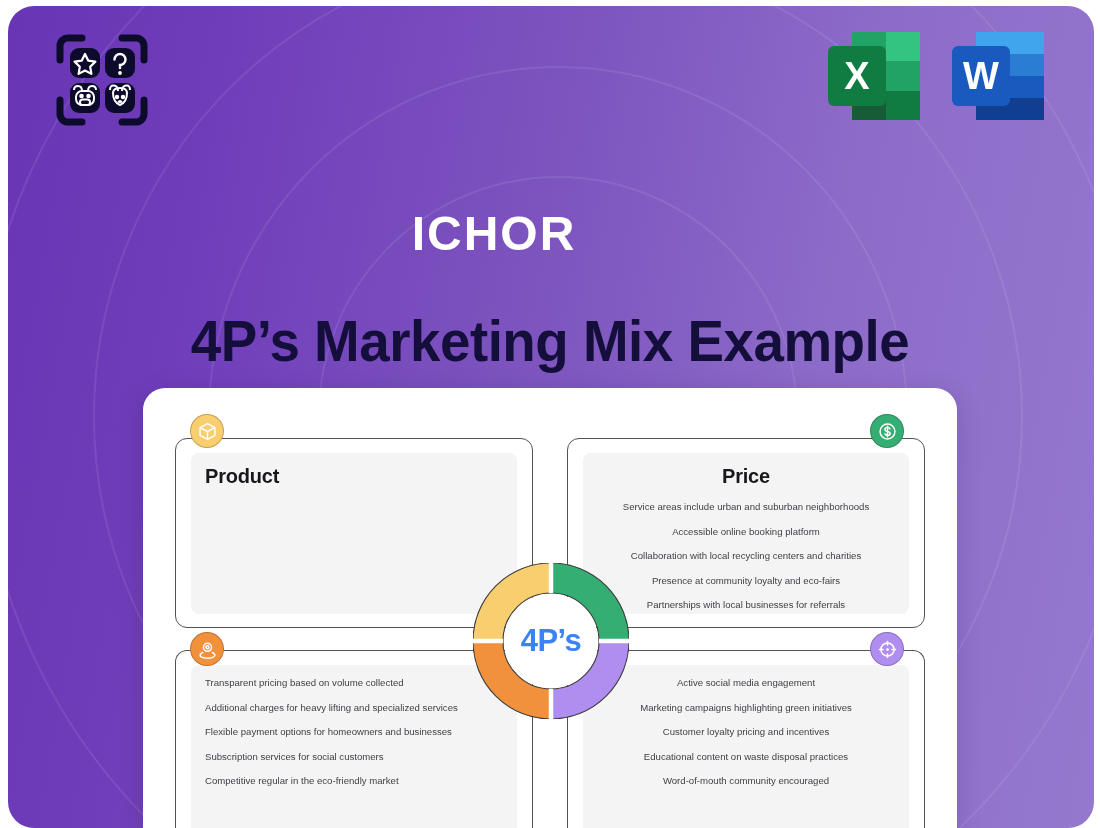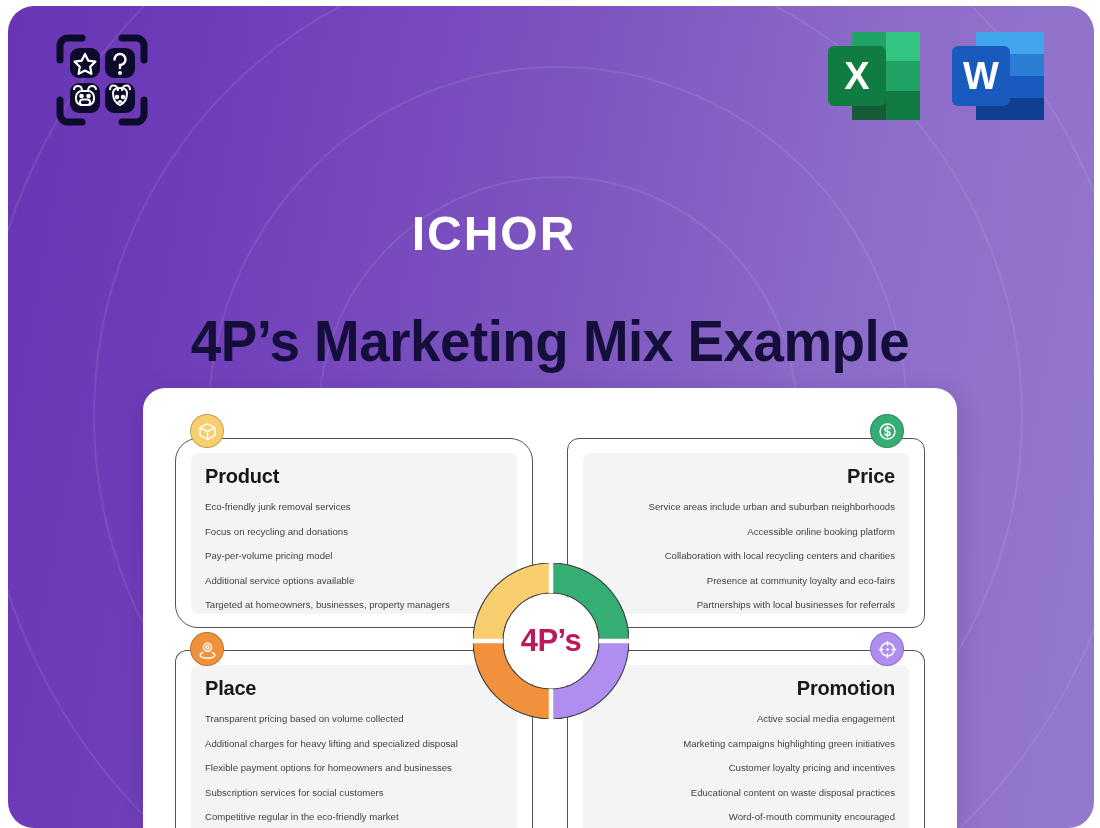--- a/index.html
+++ b/index.html
@@ -85,21 +85,21 @@
     left: 32px; top: 50px;
     width: 750px; height: 430px;
   }
   .quad {
     position: absolute;
     width: 358px; height: 190px;
     border: 1.3px solid #54524f;
     border-radius: 12px;
     background: #ffffff;
   }
-  .quad.tl { left: 0;     top: 0; border-radius: 23px; }
+  .quad.tl { left: 0;     top: 0; }
   .quad.tr { left: 392px; top: 0; }
   .quad.bl { left: 0;     top: 212px; height: 218px; border-radius: 12px 12px 0 0; border-bottom: none; }
   .quad.br { left: 392px; top: 212px; height: 218px; border-radius: 12px 12px 0 0; border-bottom: none; }
 
   .panel {
     position: absolute;
     left: 15px; right: 15px; top: 14px; bottom: 13px;
     background: #f4f4f4;
     border-radius: 8px;
     padding: 12px 14px 0 14px;
@@ -108,21 +108,21 @@
 
   .q-title {
     font-size: 20px; font-weight: 700; color: #17181c;
     letter-spacing: -0.2px; margin-bottom: 13px;
   }
   .q-list { list-style: none; }
   .q-list li {
     font-size: 9.6px; color: #3e3f44; line-height: 1.2;
     margin-bottom: 13px; white-space: nowrap;
   }
-  .align-right { text-align: right; }
+  .align-right { text-align: center; }
 
   
   .badge {
     position: absolute;
     width: 34px; height: 34px; border-radius: 50%;
     display: flex; align-items: center; justify-content: center;
     border: 1.5px solid rgba(0,0,0,0.22);
     z-index: 5;
   }
   .badge svg { width: 21px; height: 21px; }
@@ -134,21 +134,21 @@
   
   .donut {
     position: absolute;
     left: 473px; top: 563px;
     width: 156px; height: 156px;
     z-index: 6;
   }
   .donut-label {
     position: absolute; inset: 0;
     display: flex; align-items: center; justify-content: center;
-    font-size: 31px; font-weight: 700; color: #be185d;
+    font-size: 31px; font-weight: 700; color: #3b82f6;
     letter-spacing: -0.5px;
     pointer-events: none;
   }
 </style>
 </head>
 <body>
 
 <div class="stage">
   <div class="bg">
     <div class="ring r1"></div>
@@ -219,59 +219,50 @@
 
   <div class="brand">ICHOR</div>
   <div class="headline">4P’s Marketing Mix Example</div>
 
   <div class="card">
     <div class="grid">
 
       <div class="quad tl">
         <div class="panel">
           <div class="q-title">Product</div>
-          <ul class="q-list">
-            <li>Eco-friendly junk removal services</li>
-            <li>Focus on recycling and donations</li>
-            <li>Pay-per-volume pricing model</li>
-            <li>Additional service options available</li>
-            <li>Targeted at homeowners, businesses, property managers</li>
-          </ul>
         </div>
       </div>
 
       <div class="quad tr">
         <div class="panel align-right">
           <div class="q-title">Price</div>
           <ul class="q-list">
             <li>Service areas include urban and suburban neighborhoods</li>
             <li>Accessible online booking platform</li>
             <li>Collaboration with local recycling centers and charities</li>
             <li>Presence at community loyalty and eco-fairs</li>
             <li>Partnerships with local businesses for referrals</li>
           </ul>
         </div>
       </div>
 
       <div class="quad bl">
         <div class="panel">
-          <div class="q-title">Place</div>
           <ul class="q-list">
             <li>Transparent pricing based on volume collected</li>
-            <li>Additional charges for heavy lifting and specialized disposal</li>
+            <li>Additional charges for heavy lifting and specialized services</li>
             <li>Flexible payment options for homeowners and businesses</li>
             <li>Subscription services for social customers</li>
             <li>Competitive regular in the eco-friendly market</li>
           </ul>
         </div>
       </div>
 
       <div class="quad br">
         <div class="panel align-right">
-          <div class="q-title">Promotion</div>
           <ul class="q-list">
             <li>Active social media engagement</li>
             <li>Marketing campaigns highlighting green initiatives</li>
             <li>Customer loyalty pricing and incentives</li>
             <li>Educational content on waste disposal practices</li>
             <li>Word-of-mouth community encouraged</li>
           </ul>
         </div>
       </div>
     </div>

